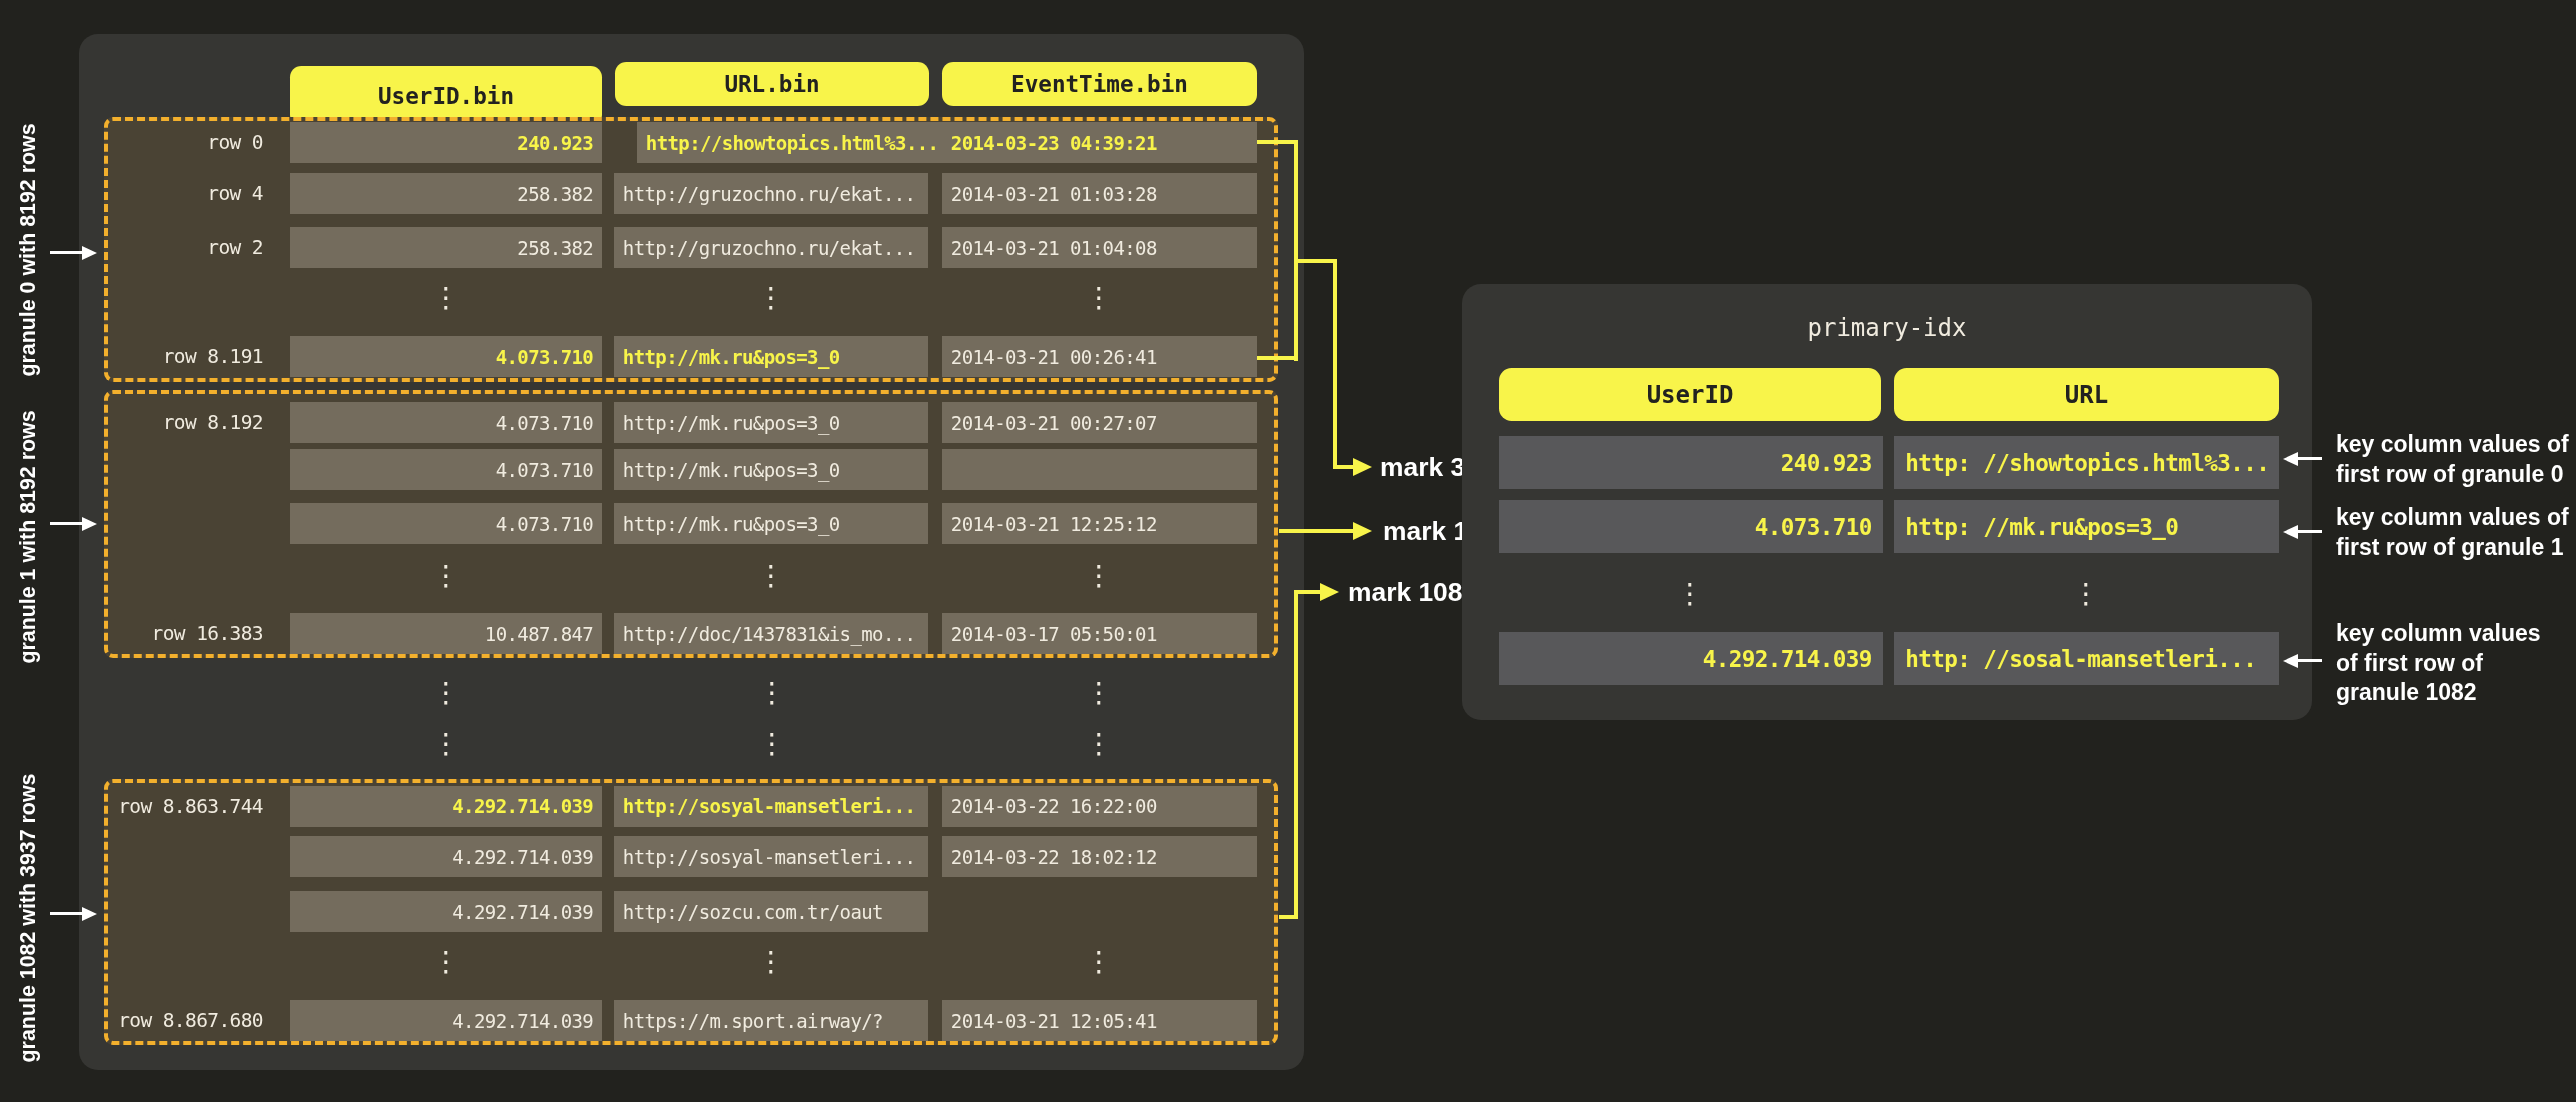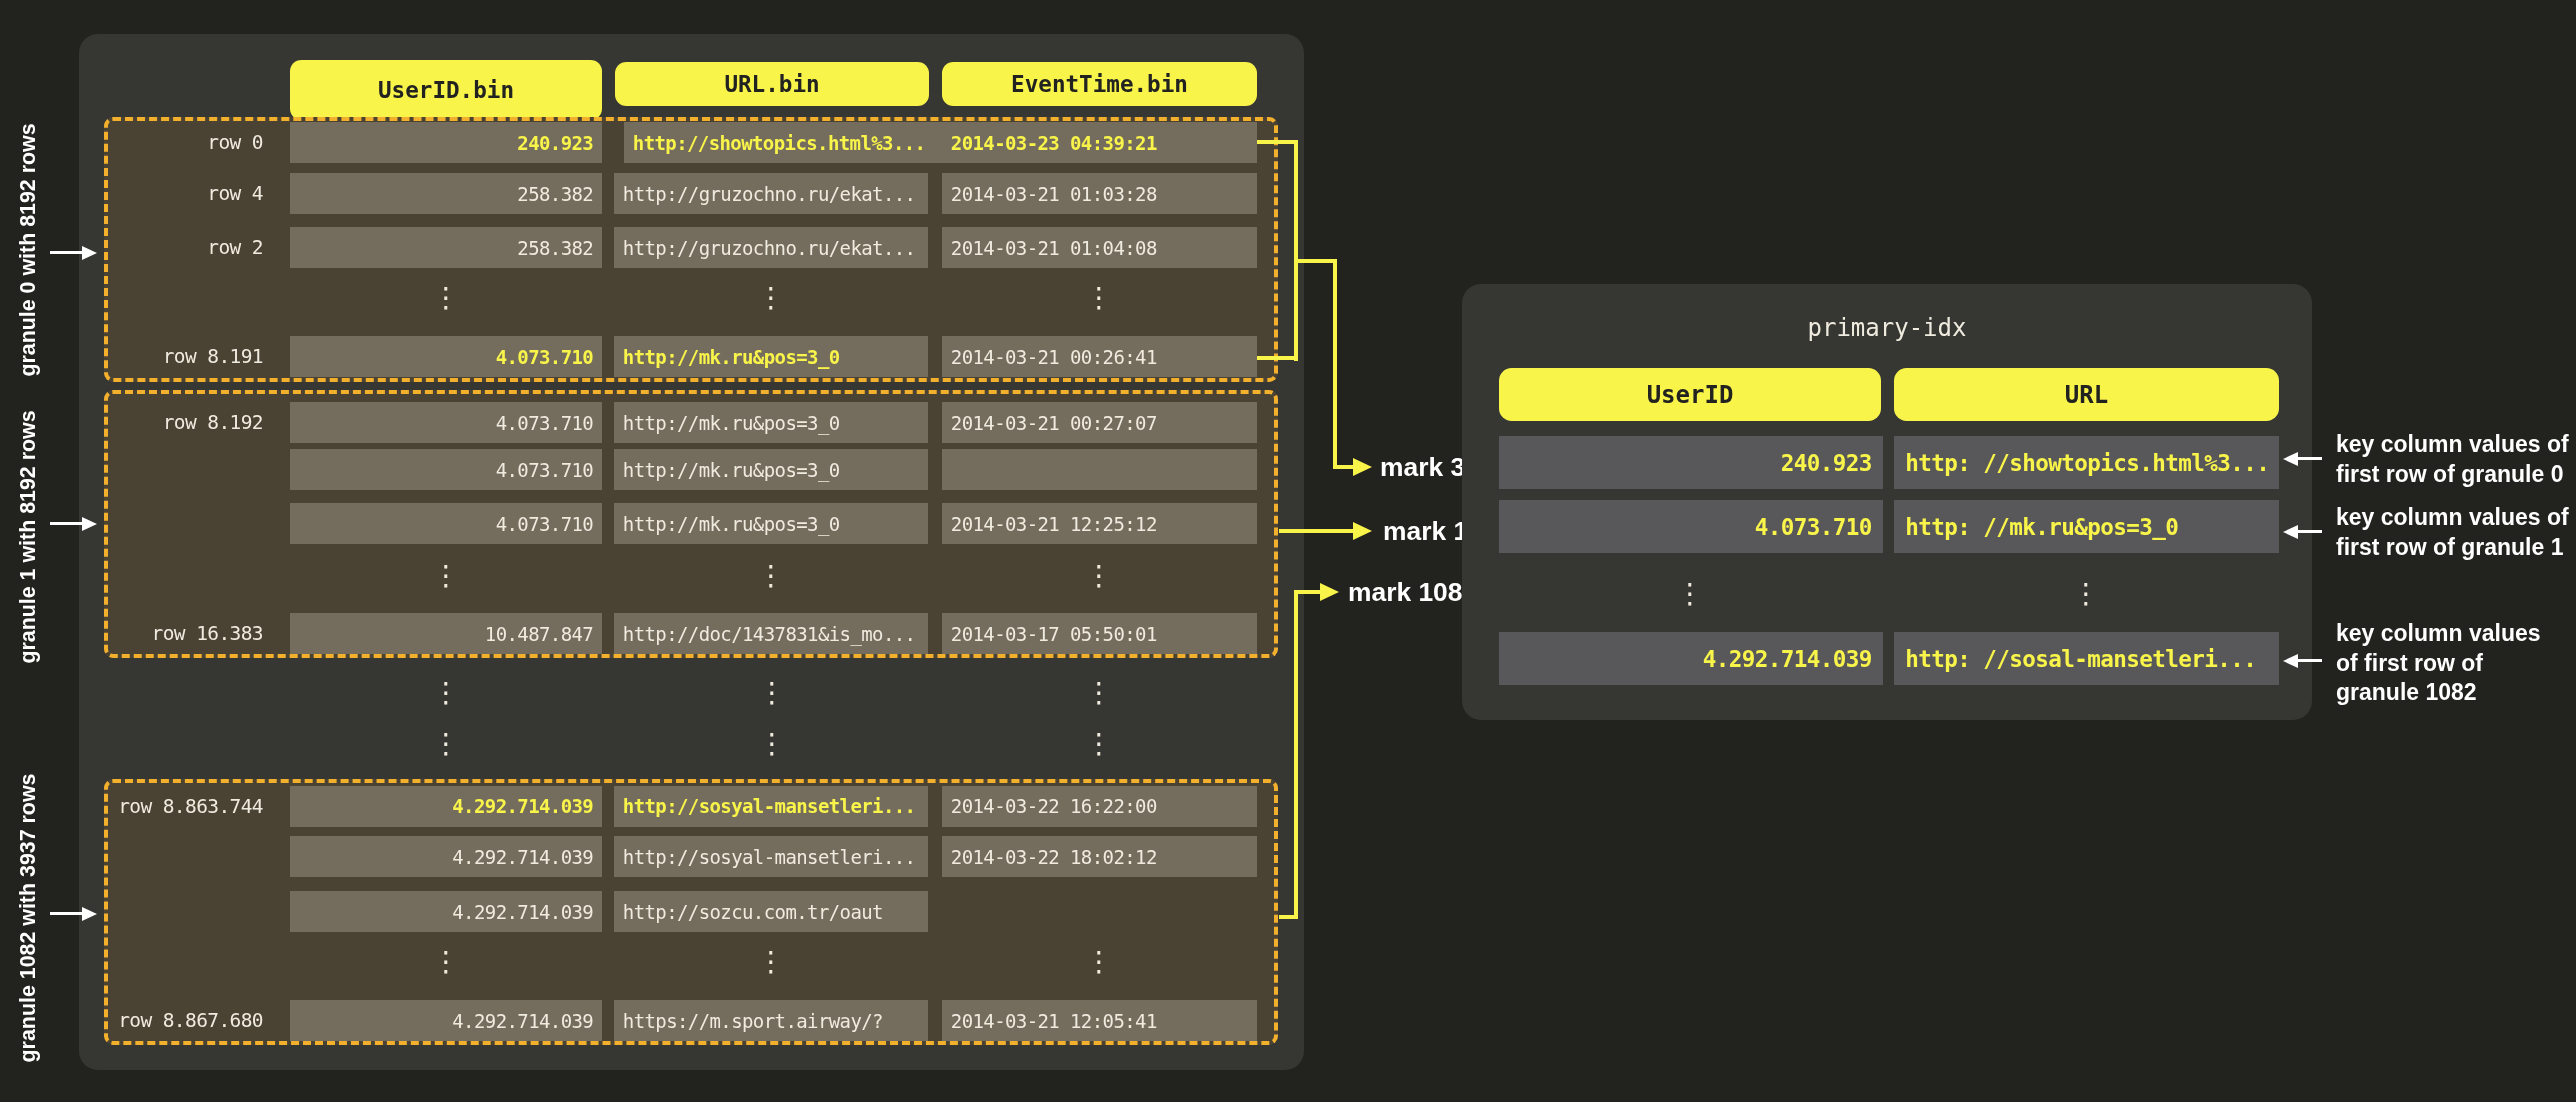--- a/index.html
+++ b/index.html
@@ -61,28 +61,28 @@
            border-bottom:7px solid transparent; border-right:15px solid #ffffff;
            transform:translateY(-50%);}
 </style>
 </head>
 <body>
 
 <div id="page">
 
   <div class="panel" style="left:79px; top:34px; width:1225px; height:1036px;"></div>
 
-  <div class="pill" style="left:290px; top:60px; width:312px; height:60px;">UserID.bin</div>
+  <div class="pill" style="left:290px; top:66px; width:312px; height:60px;">UserID.bin</div>
   <div class="pill" style="left:615px; top:62px; width:314px; height:44px;">URL.bin</div>
   <div class="pill" style="left:942px; top:62px; width:315px; height:44px;">EventTime.bin</div>
 
   <div class="granule" id="granule-0" style="left:104px; top:117px; width:1174px; height:265px;">
       <div class="rowlabel" style="left: 0px; top: 1.3px; width: 155px;">row 0</div>
       <div class="cell num hl" style="left: 182px; top: 1.3px; width: 312px;">240.923</div>
-      <div class="cell  hl" style="left: 516px; top: 1.3px; width: 340px;">http://showtopics.html%3...</div>
+      <div class="cell  hl" style="left: 529px; top: 1.3px; width: 340px;">http://showtopics.html%3...</div>
       <div class="cell  hl" style="left: 834px; top: 1.3px; width: 315px;">2014-03-23 04:39:21</div>
       <div class="rowlabel" style="left: 0px; top: 52px; width: 155px;">row 4</div>
       <div class="cell num" style="left: 182px; top: 52px; width: 312px;">258.382</div>
       <div class="cell " style="left: 506px; top: 52px; width: 314px;">http://gruzochno.ru/ekat...</div>
       <div class="cell " style="left: 834px; top: 52px; width: 315px;">2014-03-21 01:03:28</div>
       <div class="rowlabel" style="left: 0px; top: 106px; width: 155px;">row 2</div>
       <div class="cell num" style="left: 182px; top: 106px; width: 312px;">258.382</div>
       <div class="cell " style="left: 506px; top: 106px; width: 314px;">http://gruzochno.ru/ekat...</div>
       <div class="cell " style="left: 834px; top: 106px; width: 315px;">2014-03-21 01:04:08</div>
       <div class="vdots" style="left: 338px; top: 177px;">⋮</div>

